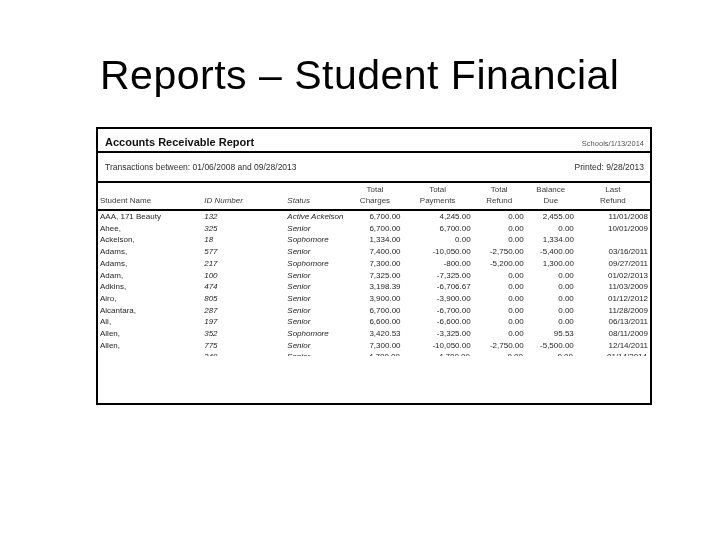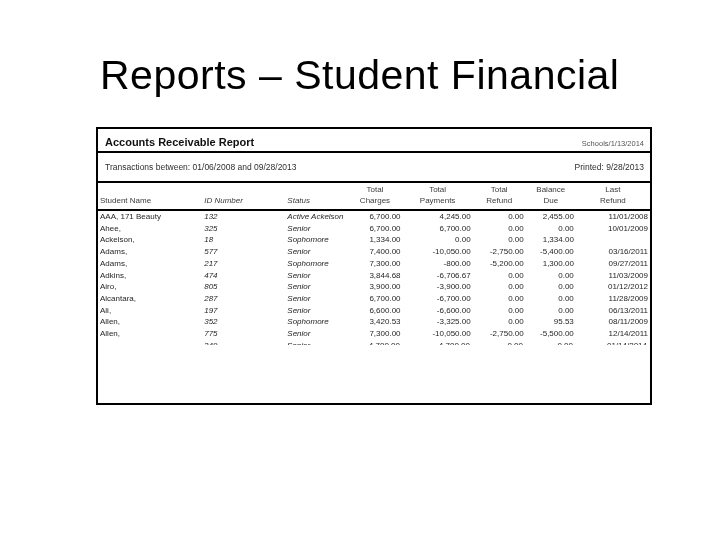--- a/index.html
+++ b/index.html
@@ -159,24 +159,34 @@
             <td class="col-0 left">Adams,</td>
             <td class="col-1 left">217</td>
             <td class="col-2 left">Sophomore</td>
             <td class="col-3 right">7,300.00</td>
             <td class="col-4 right">-800.00</td>
             <td class="col-5 right">-5,200.00</td>
             <td class="col-6 right">1,300.00</td>
             <td class="col-7 right">09/27/2011</td>
           </tr>
           <tr>
+            <td class="col-0 left">Adam,</td>
+            <td class="col-1 left">100</td>
+            <td class="col-2 left">Senior</td>
+            <td class="col-3 right">7,325.00</td>
+            <td class="col-4 right">-7,325.00</td>
+            <td class="col-5 right">0.00</td>
+            <td class="col-6 right">0.00</td>
+            <td class="col-7 right">01/02/2013</td>
+          </tr>
+          <tr>
             <td class="col-0 left">Adkins,</td>
             <td class="col-1 left">474</td>
             <td class="col-2 left">Senior</td>
-            <td class="col-3 right">3,844.68</td>
+            <td class="col-3 right">3,198.39</td>
             <td class="col-4 right">-6,706.67</td>
             <td class="col-5 right">0.00</td>
             <td class="col-6 right">0.00</td>
             <td class="col-7 right">11/03/2009</td>
           </tr>
           <tr>
             <td class="col-0 left">Airo,</td>
             <td class="col-1 left">805</td>
             <td class="col-2 left">Senior</td>
             <td class="col-3 right">3,900.00</td>

